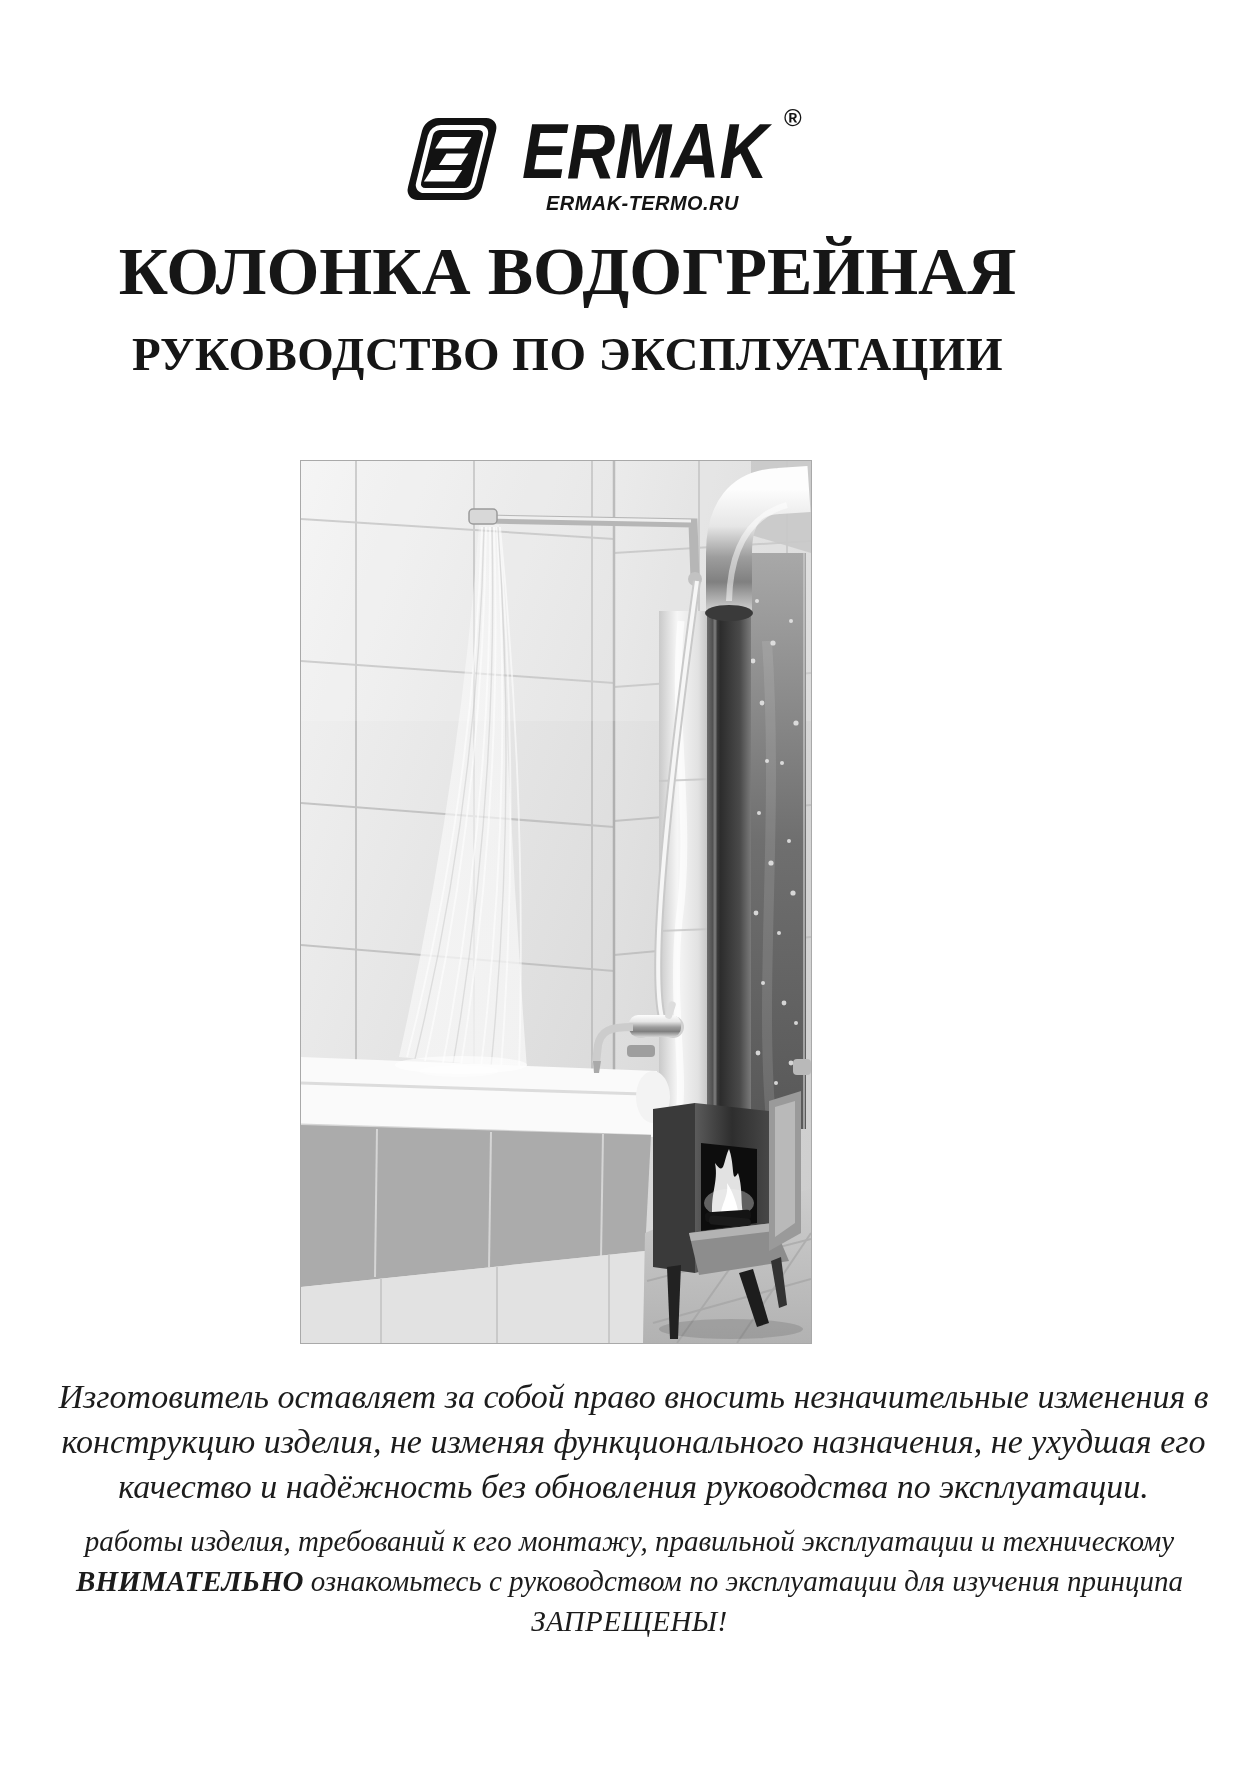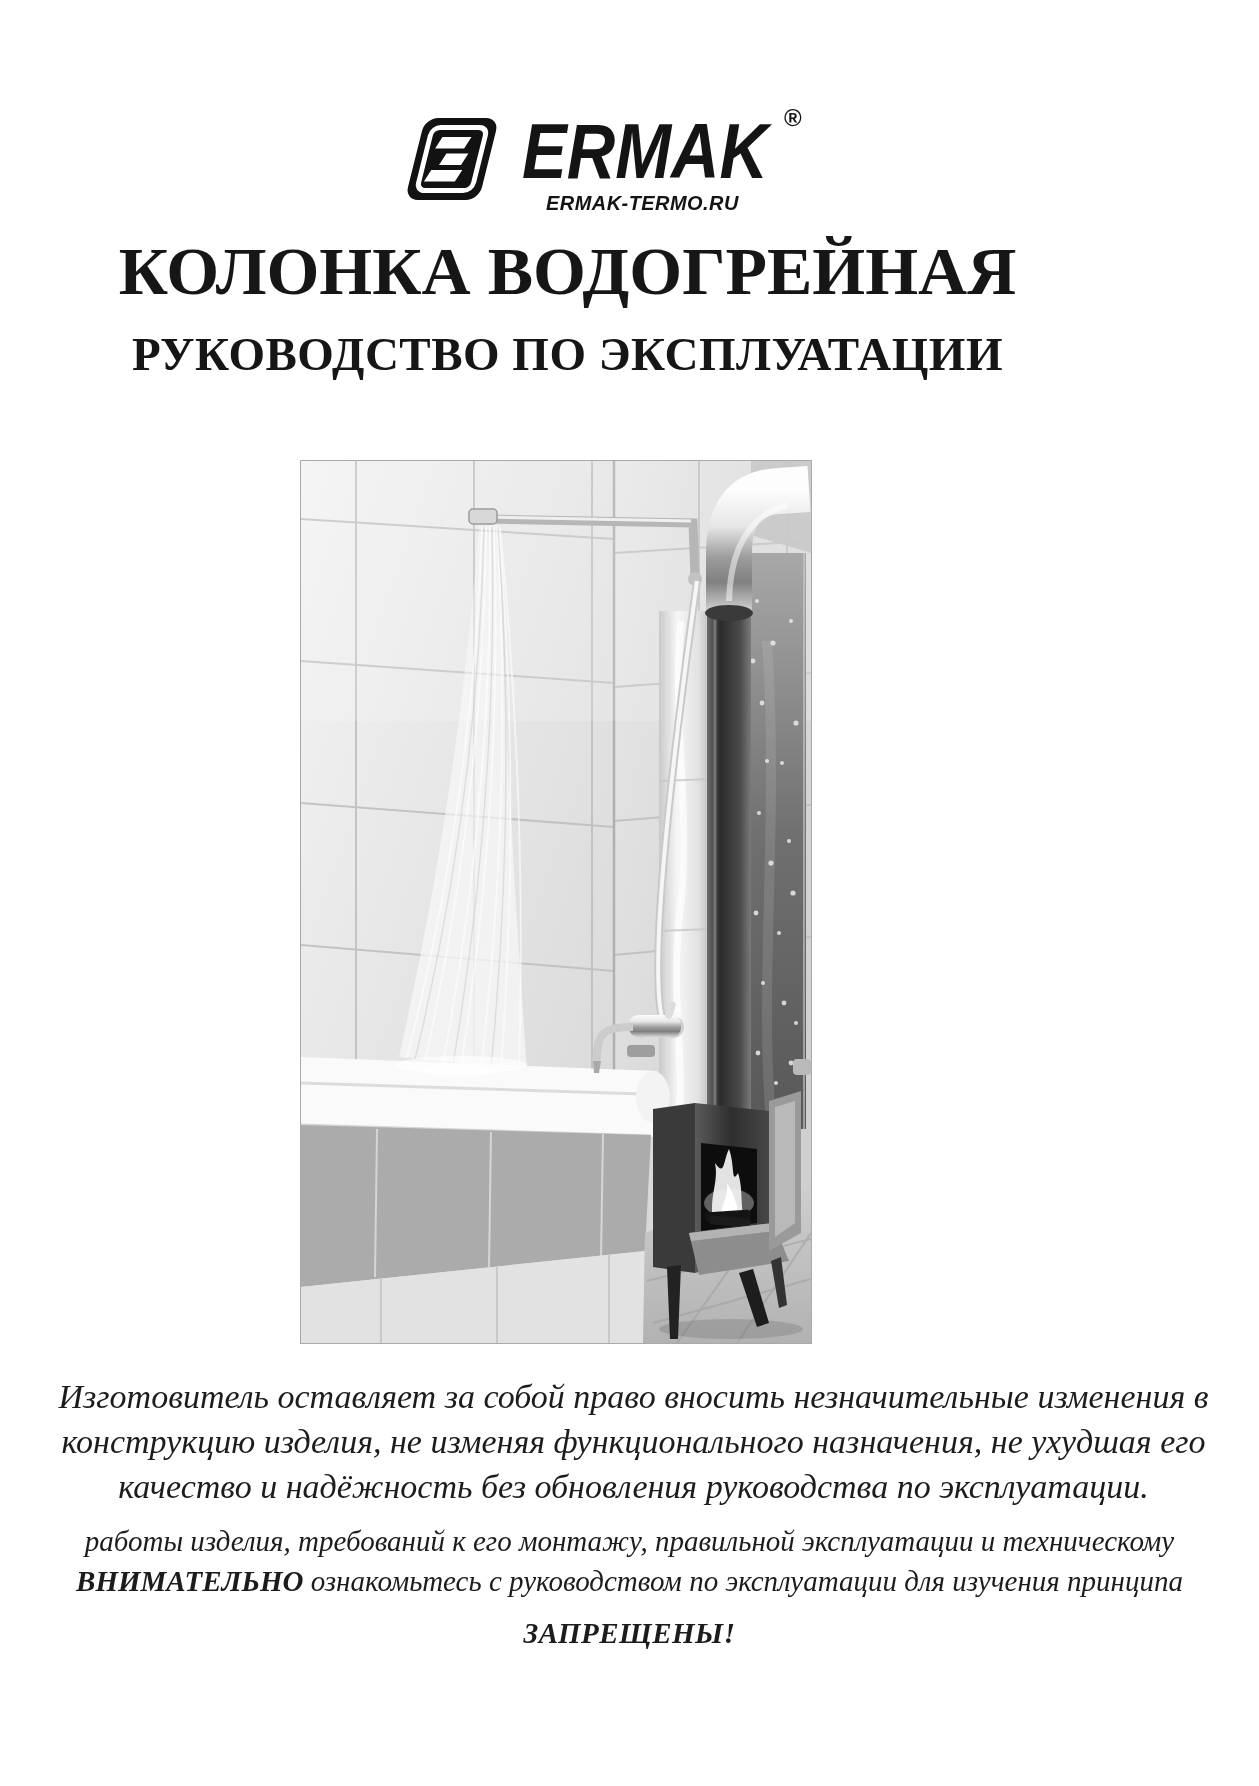--- a/index.html
+++ b/index.html
@@ -43,21 +43,21 @@
   .note{
     position:absolute; top:1374px; left:4px; width:1259px; text-align:center;
     font-style:italic; font-size:34px; line-height:45px; color:#1c1c1c;
   }
   .attention{
     position:absolute; top:1521px; left:0; width:1259px; text-align:center;
     font-style:italic; font-size:29px; line-height:40px; color:#1c1c1c;
   }
   .tline{display:block; white-space:pre-wrap;}
   .lead-strong{font-weight:700;}
-  .emph-strong{font-weight:700; letter-spacing:0.5px;margin-top:12px;}
+  .emph-strong{font-weight:400; letter-spacing:0.5px;}
 </style>
 </head>
 <body>
 
 <div class="page">
 
   <header class="logo">
     <svg class="logo-badge" viewBox="0 0 104 94" aria-hidden="true">
       <g transform="translate(54,47) skewX(-14)">
         <rect x="-37" y="-41" width="74" height="82" rx="13" fill="#121212"></rect>

